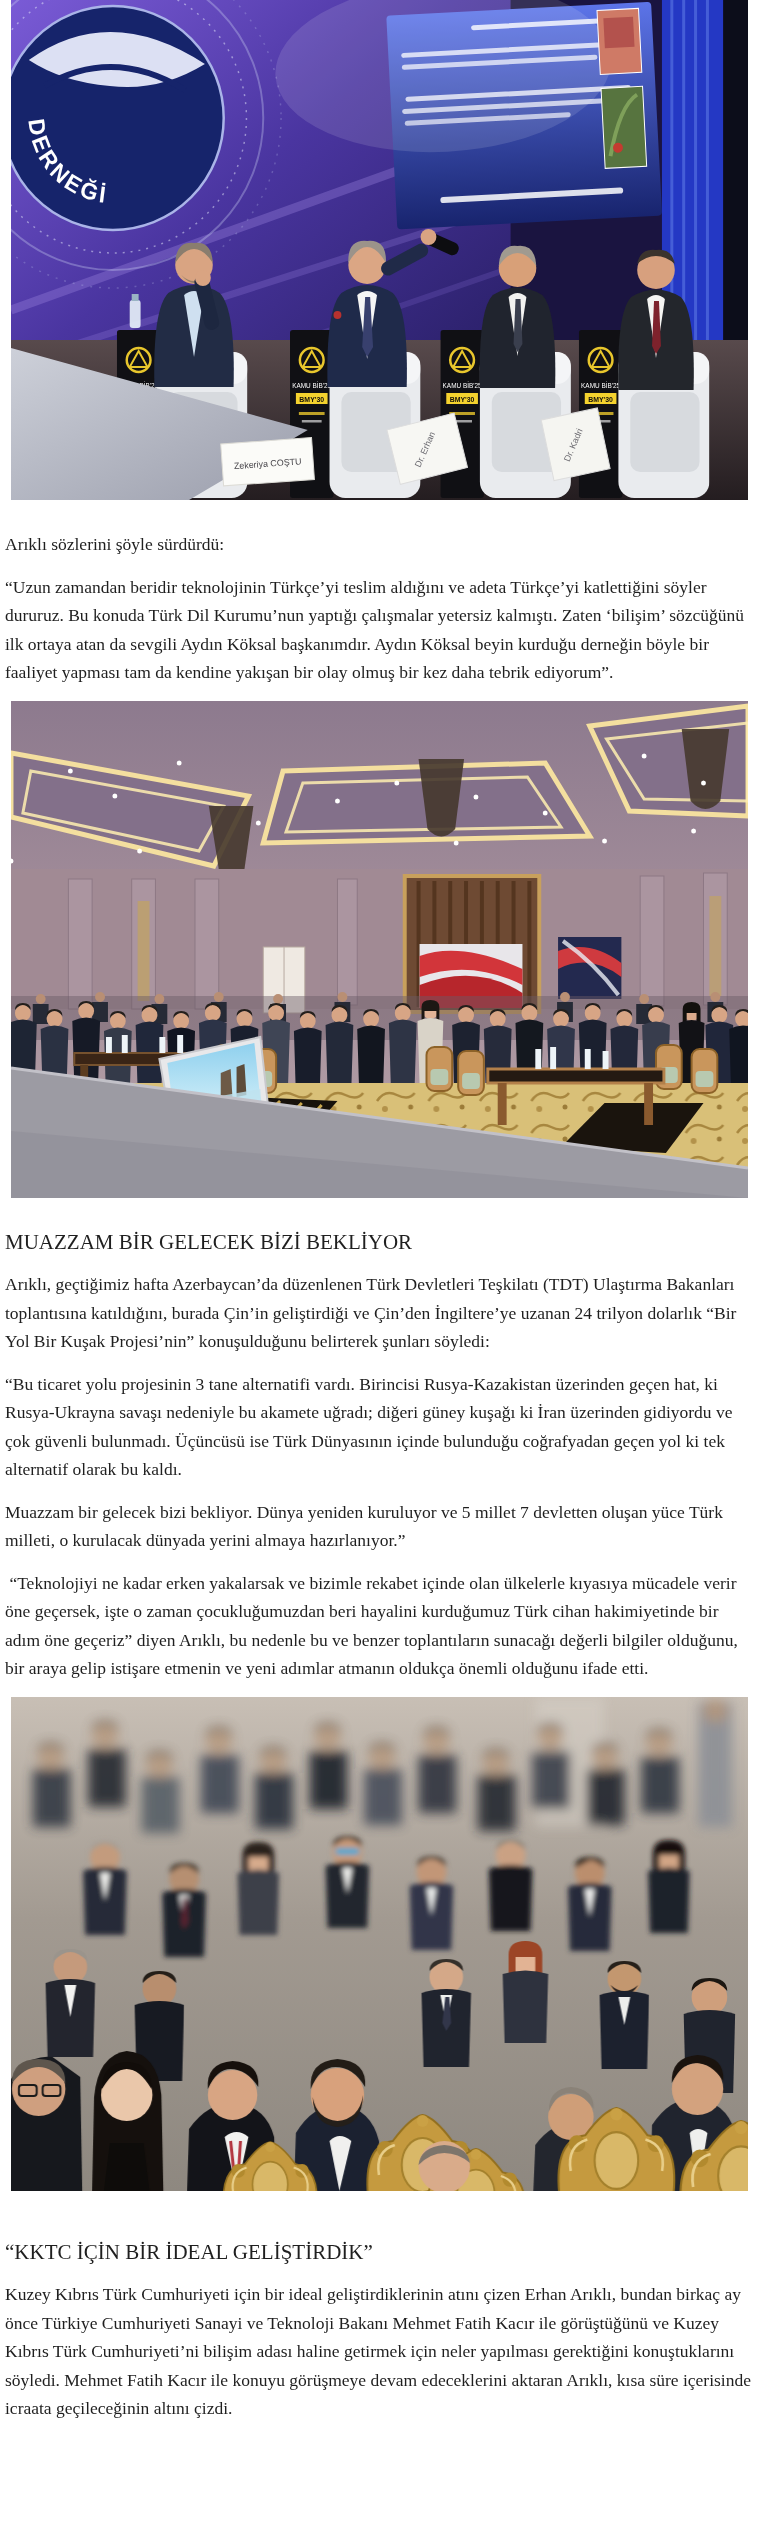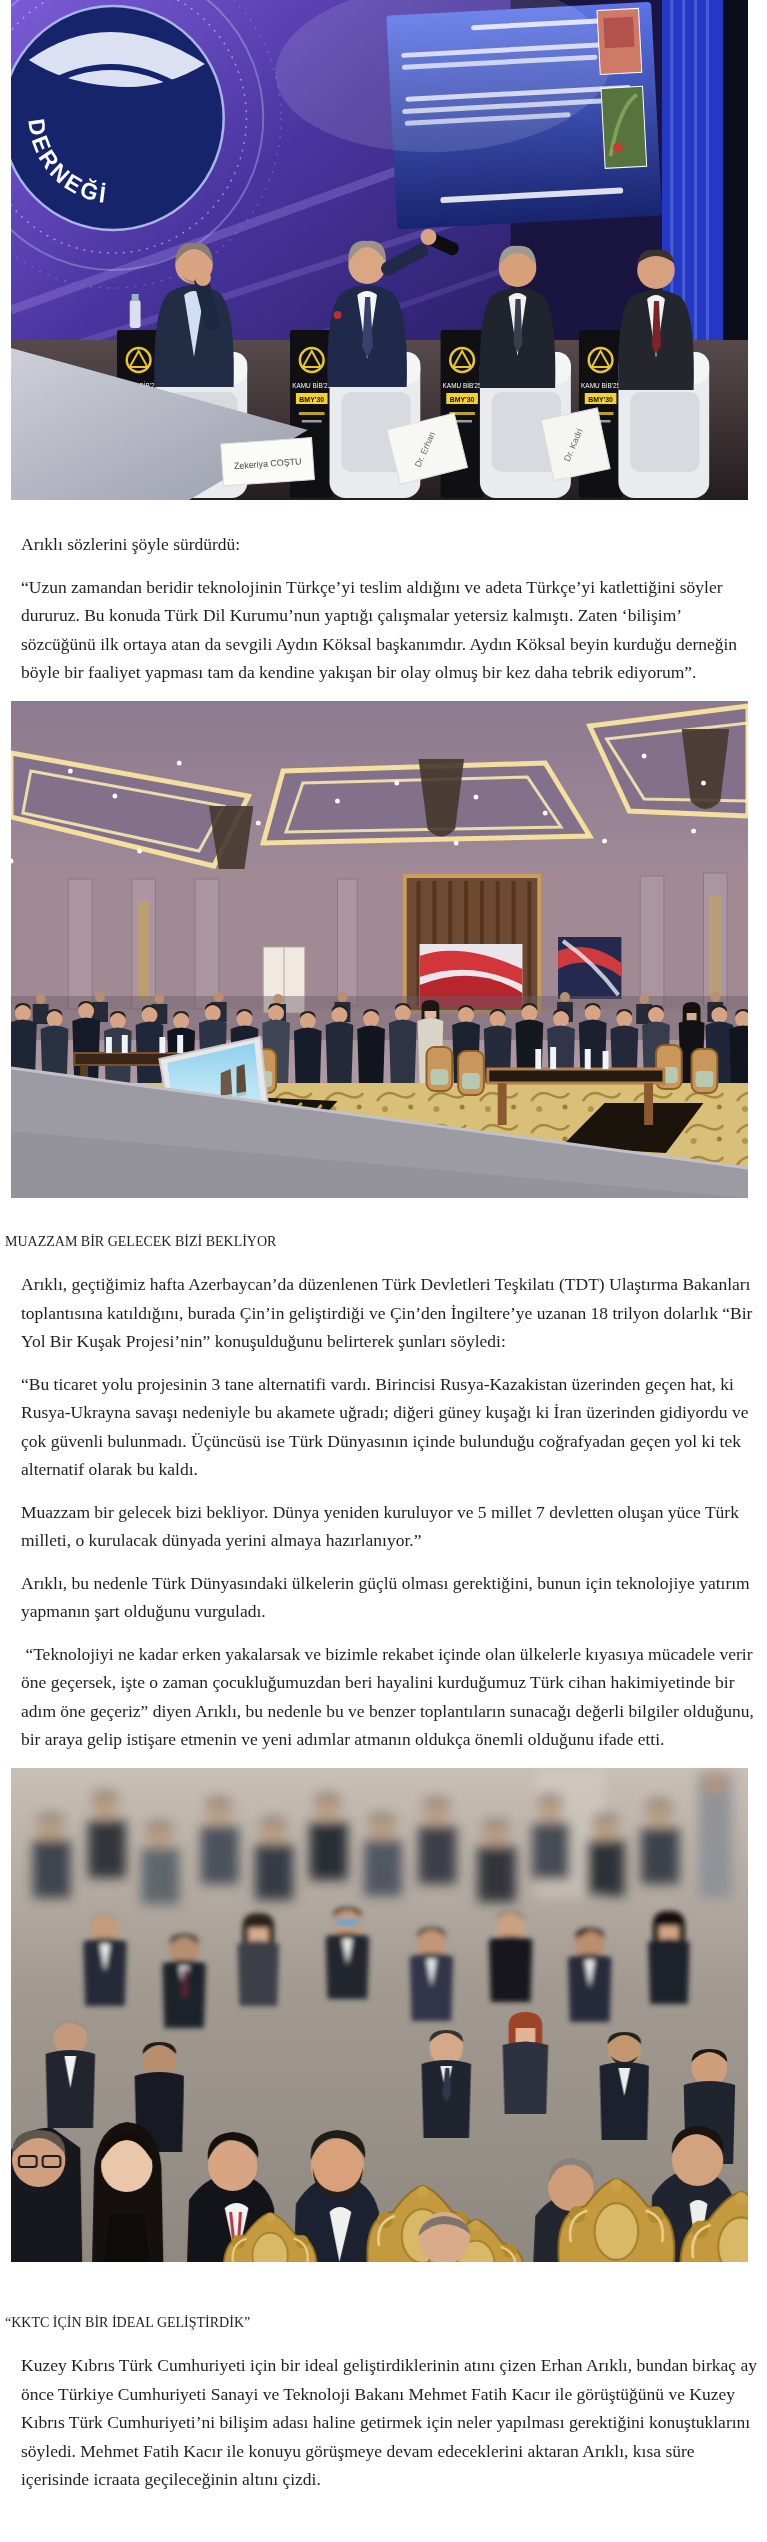--- a/index.html
+++ b/index.html
@@ -1,20 +1,20 @@
 <!DOCTYPE html>
 <html lang="tr"><head>
 <meta charset="utf-8">
 <style>
   html,body{margin:0;padding:0;background:#ffffff;}
   body{width:767px;font-family:"Liberation Serif",serif;color:#1f1f1f;}
   .article{padding:0 10px 0 5px;font-size:17.5px;line-height:28.5px;}
-  .article p{margin:14px 0 0 16px;}
+  .article p{margin:14px 0 0 0;}
   .article p.intro{margin-top:30px;}
-  .article h2{font-size:14px;font-weight:400;line-height:28.5px;margin:30px 0 0 0;}
+  .article h2{font-size:21px;font-weight:400;line-height:28.5px;margin:30px 0 0 0;}
   .article h2.h-kktc{margin-top:47px;}
   figure.photo{margin:14px 0 0 6px;padding:0;width:737px;}
   figure.photo:first-child{margin-top:0;}
   figure.photo svg{display:block;}
 </style>
 </head>
 <body>
 
 <article class="article">
 
@@ -385,24 +385,23 @@
       <g>
         <polygon points="0,367 745,467 745,497 0,497" fill="#9c9ba3"></polygon>
         <line x1="0" y1="367" x2="745" y2="467" stroke="#c2c1c8" stroke-width="3"></line>
         <polygon points="0,430 745,497 0,497" fill="#8f8e98" opacity="0.6"></polygon>
       </g>
     </svg>
   </figure>
 
   <h2>MUAZZAM BİR GELECEK BİZİ BEKLİYOR</h2>
 
-  <p>Arıklı, geçtiğimiz hafta Azerbaycan’da düzenlenen Türk Devletleri Teşkilatı (TDT) Ulaştırma Bakanları toplantısına katıldığını, burada Çin’in geliştirdiği ve Çin’den İngiltere’ye uzanan 18 trilyon dolarlık “Bir Yol Bir Kuşak Projesi’nin” konuşulduğunu belirterek şunları söyledi:</p>
+  <p>Arıklı, geçtiğimiz hafta Azerbaycan’da düzenlenen Türk Devletleri Teşkilatı (TDT) Ulaştırma Bakanları toplantısına katıldığını, burada Çin’in geliştirdiği ve Çin’den İngiltere’ye uzanan 24 trilyon dolarlık “Bir Yol Bir Kuşak Projesi’nin” konuşulduğunu belirterek şunları söyledi:</p>
   <p>“Bu ticaret yolu projesinin 3 tane alternatifi vardı. Birincisi Rusya-Kazakistan üzerinden geçen hat, ki Rusya-Ukrayna savaşı nedeniyle bu akamete uğradı; diğeri güney kuşağı ki İran üzerinden gidiyordu ve çok güvenli bulunmadı. Üçüncüsü ise Türk Dünyasının içinde bulunduğu coğrafyadan geçen yol ki tek alternatif olarak bu kaldı.</p>
   <p>Muazzam bir gelecek bizi bekliyor. Dünya yeniden kuruluyor ve 5 millet 7 devletten oluşan yüce Türk milleti, o kurulacak dünyada yerini almaya hazırlanıyor.”</p>
-  <p>Arıklı, bu nedenle Türk Dünyasındaki ülkelerin güçlü olması gerektiğini, bunun için teknolojiye yatırım yapmanın şart olduğunu vurguladı.</p>
   <p>&nbsp;“Teknolojiyi ne kadar erken yakalarsak ve bizimle rekabet içinde olan ülkelerle kıyasıya mücadele verir öne geçersek, işte o zaman çocukluğumuzdan beri hayalini kurduğumuz Türk cihan hakimiyetinde bir adım öne geçeriz” diyen Arıklı, bu nedenle bu ve benzer toplantıların sunacağı değerli bilgiler olduğunu, bir araya gelip istişare etmenin ve yeni adımlar atmanın oldukça önemli olduğunu ifade etti.</p>
 
   <figure class="photo">
     <svg viewBox="0 0 745 494" width="737" height="494" preserveAspectRatio="none" xmlns="http://www.w3.org/2000/svg">
       <defs>
         <linearGradient id="p3bg" x1="0" y1="0" x2="0" y2="1">
           <stop offset="0" stop-color="#c8bfb5"></stop>
             <stop offset="0.45" stop-color="#a29a91"></stop>
             <stop offset="1" stop-color="#8e8880"></stop>
         </linearGradient>

